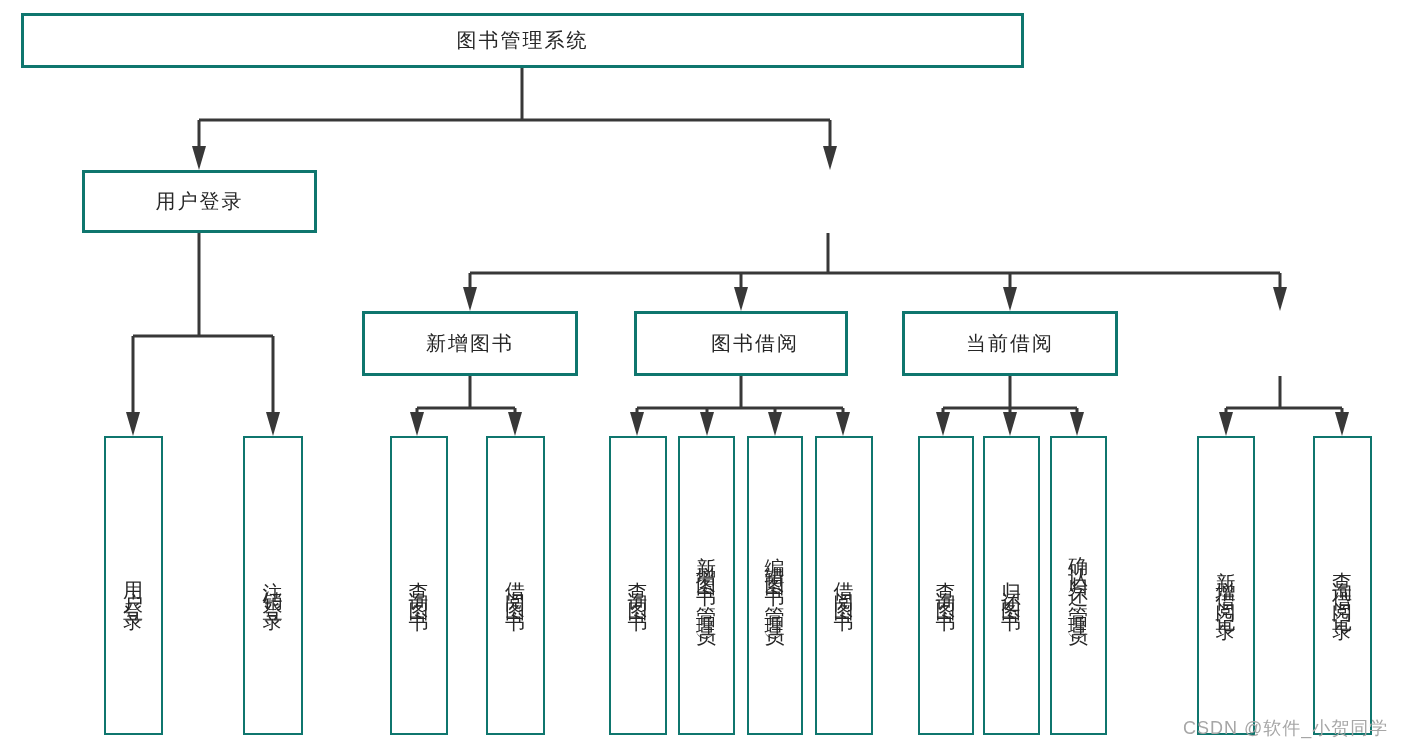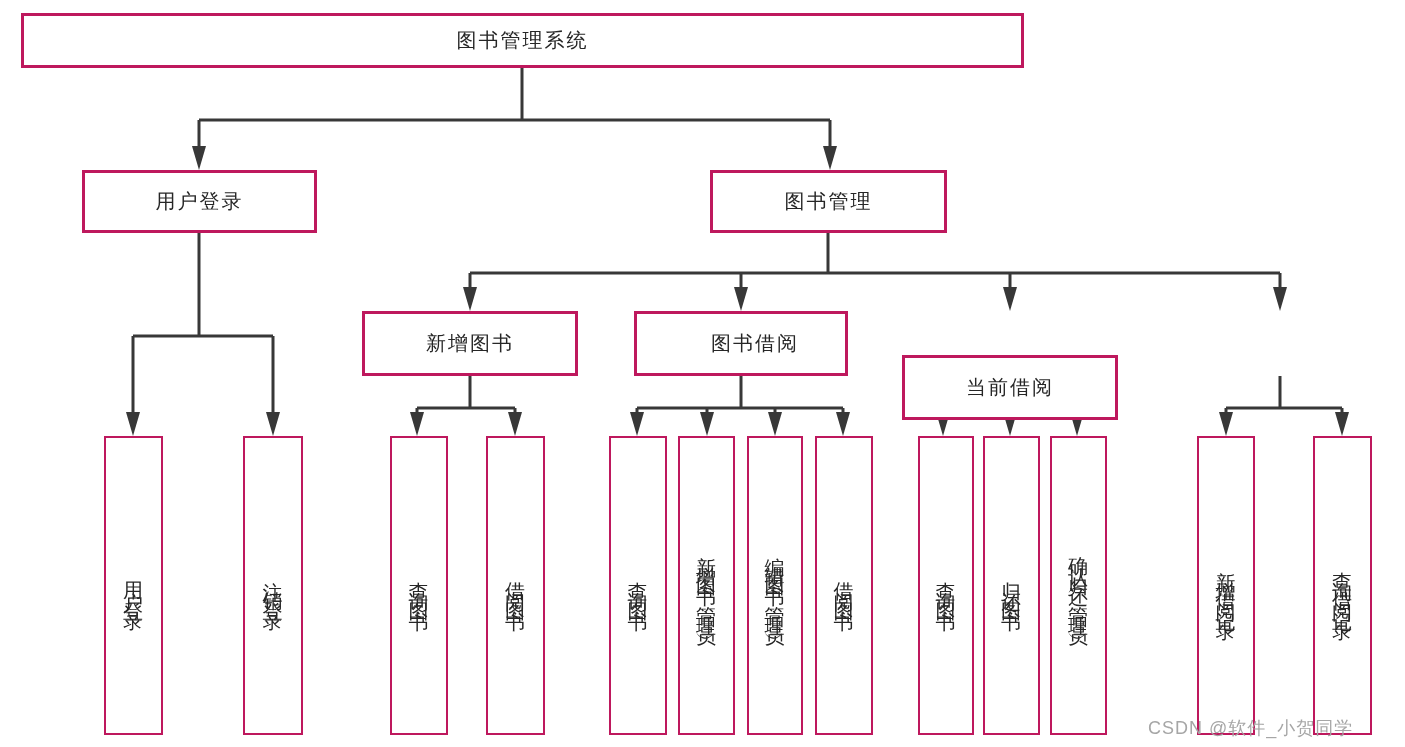--- a/index.html
+++ b/index.html
@@ -3,31 +3,31 @@
 <meta charset="utf-8">
 <style>
   html,body{margin:0;padding:0;background:#ffffff;}
   #canvas{
     position:relative;width:1405px;height:747px;background:#ffffff;overflow:hidden;
     font-family:"Liberation Sans", sans-serif;
   }
   #wires{position:absolute;left:0;top:0;z-index:1;}
   .node{
     position:absolute;box-sizing:border-box;background:#ffffff;
-    border:3px solid #be185d;color:#262626;
+    border:3px solid #0f766e;color:#262626;
     display:flex;align-items:center;justify-content:center;
     font-size:20px;letter-spacing:2px;z-index:2;
   }
   .leaf{
     border-width:2.5px;
     writing-mode:vertical-rl;text-orientation:mixed;
     font-size:20px;letter-spacing:10px;line-height:1;
   }
   #watermark{
-    position:absolute;left:1148px;top:716px;z-index:3;
+    position:absolute;left:1183px;top:716px;z-index:3;
     font-size:18px;color:#a6a6a6;letter-spacing:1px;white-space:nowrap;
   }
 </style>
 </head>
 <body>
 
 <div id="canvas">
 
   <svg id="wires" width="1405" height="747" viewBox="0 0 1405 747">
     <g stroke="#383838" stroke-width="3" fill="none">
@@ -72,25 +72,24 @@
       <polygon points="1070,412 1084,412 1077,436"></polygon>
 
       <polygon points="1219,412 1233,412 1226,436"></polygon>
       <polygon points="1335,412 1349,412 1342,436"></polygon>
     </g>
   </svg>
 
   <div class="node" style="left:21px;top:13px;width:1003px;height:55px;">图书管理系统</div>
 
   <div class="node" style="left:82px;top:170px;width:235px;height:63px;">用户登录</div>
-  <div class="node" style="left:710px;top:170px;width:237px;height:63px;">图书管理</div>
 
   <div class="node" style="left:362px;top:311px;width:216px;height:65px;">新增图书</div>
   <div class="node" style="left:634px;top:311px;width:214px;height:65px;padding-left:28px;">图书借阅</div>
-  <div class="node" style="left:902px;top:311px;width:216px;height:65px;margin-top:44px;">当前借阅</div>
+  <div class="node" style="left:902px;top:311px;width:216px;height:65px;">当前借阅</div>
 
   <div class="node leaf" style="left:104px;top:436px;width:59px;height:299px;">用户登录</div>
   <div class="node leaf" style="left:243px;top:436px;width:60px;height:299px;">注销登录</div>
 
   <div class="node leaf" style="left:390px;top:436px;width:58px;height:299px;">查询图书</div>
   <div class="node leaf" style="left:486px;top:436px;width:59px;height:299px;">借阅图书</div>
 
   <div class="node leaf" style="left:609px;top:436px;width:58px;height:299px;">查询图书</div>
   <div class="node leaf" style="left:678px;top:436px;width:57px;height:299px;">新增图书（管理员）</div>
   <div class="node leaf" style="left:747px;top:436px;width:56px;height:299px;">编辑图书（管理员）</div>

